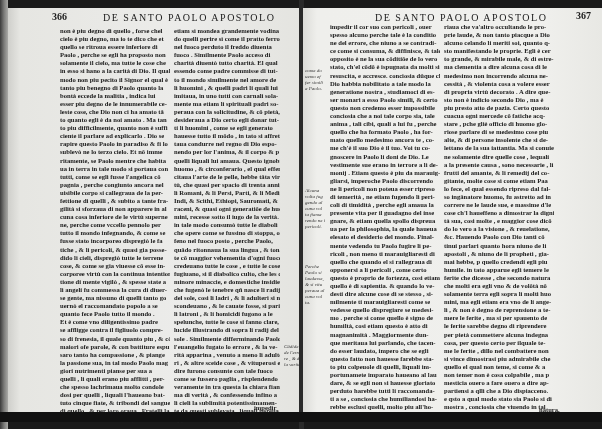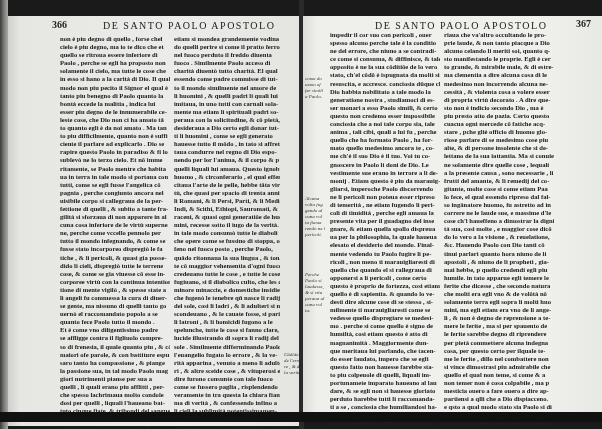--- a/index.html
+++ b/index.html
@@ -1,18 +1,18 @@
 <!DOCTYPE html>
 <html><head>
 <meta charset="utf-8">
 <style>
   html, body { margin:0; padding:0; }
   body { width:602px; height:429px; background:#1a1a1a; position:relative; overflow:hidden; font-family:"Liberation Serif", serif; }
   .spread { position:absolute; left:0; top:0; width:602px; height:422px; }
-  .page { position:absolute; top:16px; background:#e9e9e6; }
+  .page { position:absolute; top:8px; background:#e9e9e6; }
   .page-left { left:8px; width:292px; height:410px; background:linear-gradient(90deg,#cfcfcb 0,#e6e6e2 12px,#ececea 60%,#e4e4e0 100%); }
   .page-right { left:303px; width:299px; height:404px; background:linear-gradient(90deg,#dcdcd8 0,#efefec 14px,#f0f0ed 80%,#e8e8e4 100%); }
   .left-edge { position:absolute; left:0; top:0; width:8px; height:429px; background:linear-gradient(90deg,#3a3a3a,#7a7a78 50%,#a9a9a6); }
   .gutter { position:absolute; left:299px; top:0; width:5px; height:429px; background:#2a2a2a; }
   .bottom-band { position:absolute; left:0; bottom:0; width:602px; height:10px; background:#111; }
   .header { position:absolute; top:10px; font-size:10px; letter-spacing:1.5px; color:#1c1c1c; font-weight:normal; white-space:nowrap; }
   .pno { position:absolute; font-size:10px; color:#1c1c1c; font-weight:bold; }
   .col { position:absolute; font-size:6.6px; line-height:8.1px; color:#202020; text-align:justify; font-weight:bold; }
   .col .ln { display:block; white-space:nowrap; overflow:hidden; }
   .mnote { position:absolute; font-size:5px; line-height:6px; color:#333; font-style:italic; }

